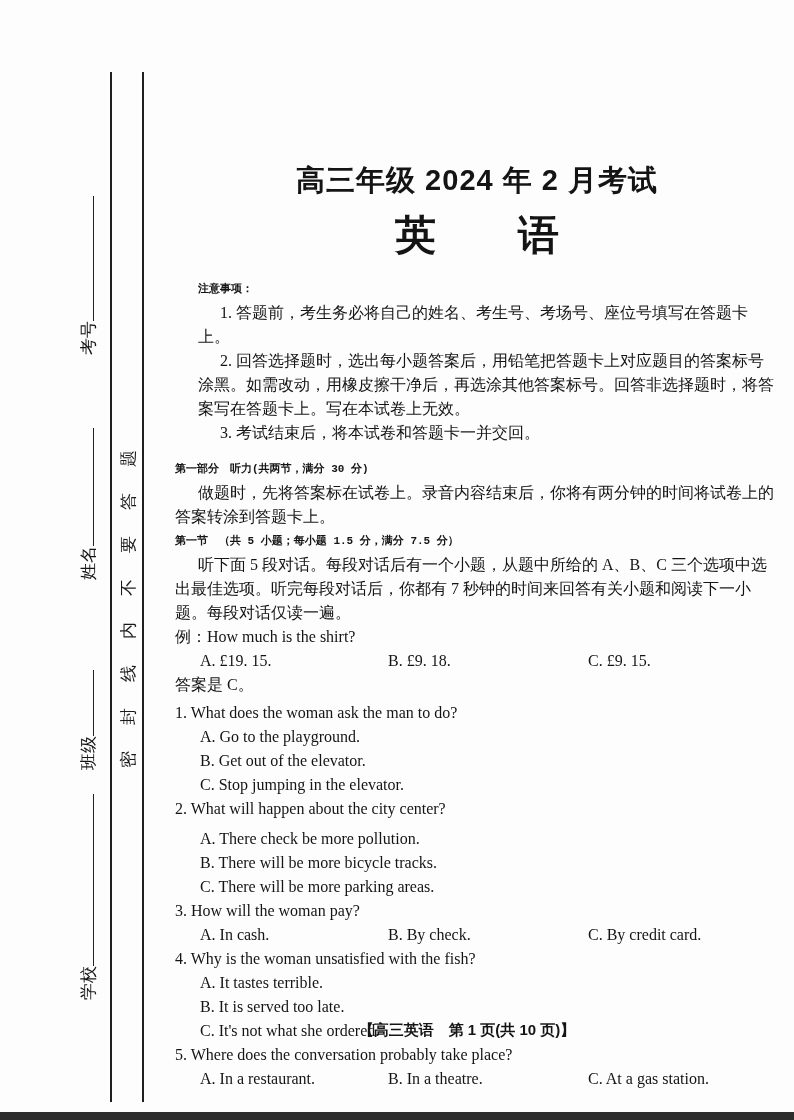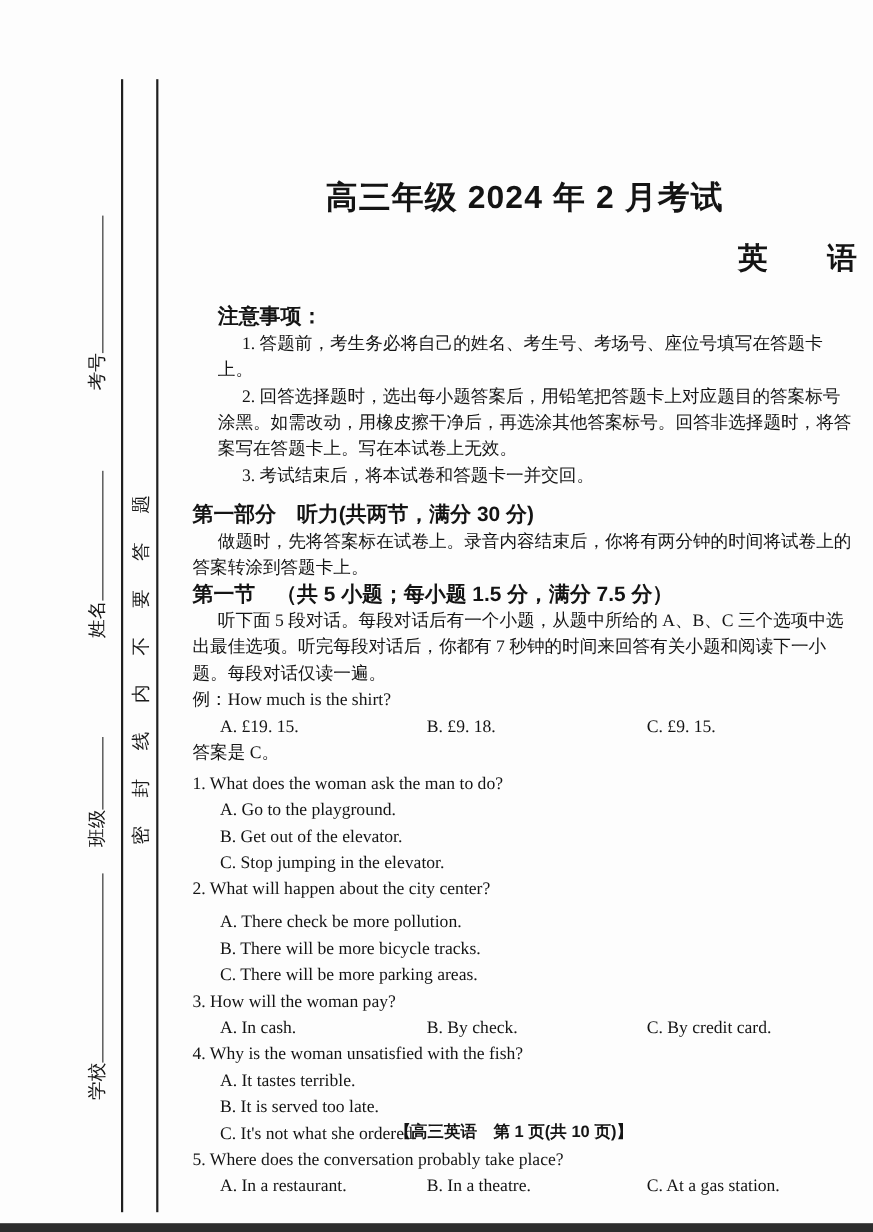--- a/index.html
+++ b/index.html
@@ -35,25 +35,25 @@
   }
   
   .content{position:absolute;left:175px;top:147px;width:604px;}
   .content p{margin:0;}
   h1.title{
     margin:16px;font-family:"Liberation Sans","DejaVu Sans",sans-serif;
     font-size:29px;line-height:34px;font-weight:700;text-align:center;letter-spacing:1px;
   }
   h2.subject{
     margin:2px 0 20px 0;font-family:"Liberation Sans","DejaVu Sans",sans-serif;
-    font-size:27px;line-height:44px;font-weight:700;text-align:right;
+    font-size:41px;line-height:44px;font-weight:700;text-align:center;
   }
   .h{
-    font-family:Liberation Sans, sans-serif;
-    font-weight:700;font-size:19px;line-height:24px;
+    font-family:Liberation Mono, monospace;
+    font-weight:700;font-size:11px;line-height:24px;
   }
   .notice{margin-left:23px;}
   .notice-item{text-indent:22px;}
   .part-heading{margin-top:12px !important;}
   .indent{text-indent:23px;}
   .optrow{padding-left:25px;white-space:nowrap;}
   .optrow .opt{display:inline-block;}
   .optrow .c0{width:188px;}
   .optrow .c1{width:200px;}
   .opt-stacked{padding-left:25px;}

